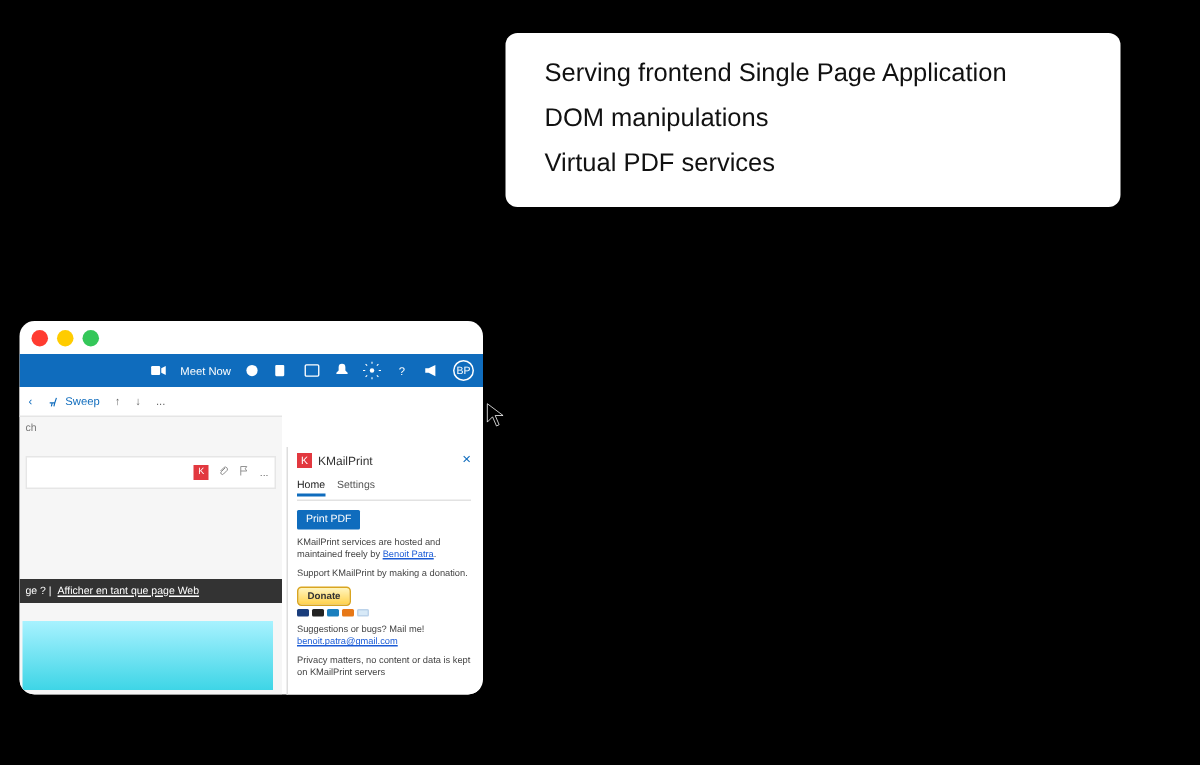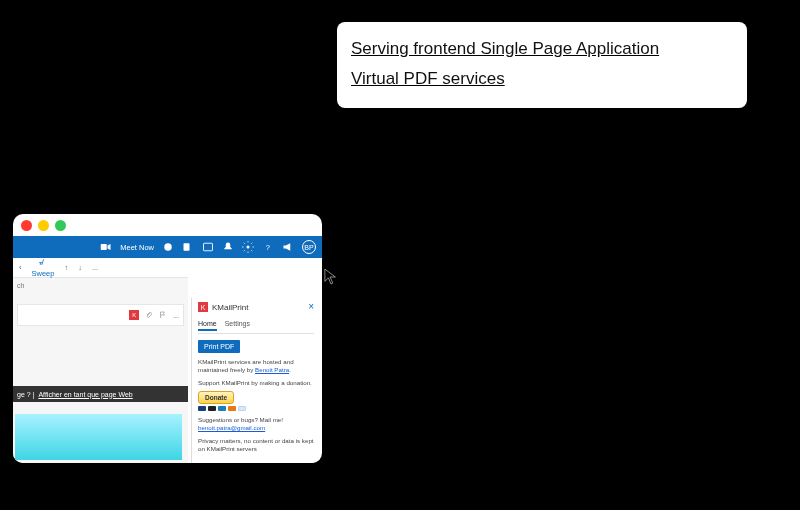--- a/index.html
+++ b/index.html
@@ -13,23 +13,22 @@
   }
 
   
   .info-box {
     position: absolute;
     top: 22px;
     left: 337px;
     width: 410px;
     background: #fff;
     border-radius: 8px;
-    padding: 12px 18px 14px 14px;
+    padding: 12px 18px 14px 26px;
     box-shadow: 0 2px 8px rgba(0,0,0,0.15);
-    text-decoration: underline;
   }
   .info-box .line {
     font-size: 17px;
     color: #111;
     line-height: 30px;
   }
 
   
   .window {
     position: absolute;
@@ -95,21 +94,21 @@
     height: 20px;
     background: #fff;
     display: flex;
     align-items: center;
     gap: 10px;
     padding-left: 6px;
     border-bottom: 1px solid #e5e5e5;
     font-size: 7.5px;
     color: #0f6cbd;
   }
-  .mail-toolbar .sweep { display: inline-flex; align-items: center; gap: 3px; flex-direction: column; }
+  .mail-toolbar .sweep { display: inline-flex; align-items: center; gap: 3px; }
   .mail-toolbar .arrow { color: #666; }
   .mail-body {
     padding: 4px;
     font-size: 7px;
     color: #666;
   }
   .today-hdr { font-size: 7px; color: #777; padding: 4px 2px; }
   .msg-row {
     background: #fff;
     height: 22px;
@@ -220,20 +219,21 @@
   }
   .cursor svg { width: 14px; height: 18px; }
 
   .ch-lt { font-size: 7px; color: #777; }
 </style>
 </head>
 <body>
 
 <div class="info-box">
   <div class="line">Serving frontend Single Page Application</div>
+  <div class="line">DOM manipulations</div>
   <div class="line">Virtual PDF services</div>
 </div>
 
 <div class="window">
   <div class="traffic">
     <div class="dot red"></div>
     <div class="dot yellow"></div>
     <div class="dot green"></div>
   </div>
 

